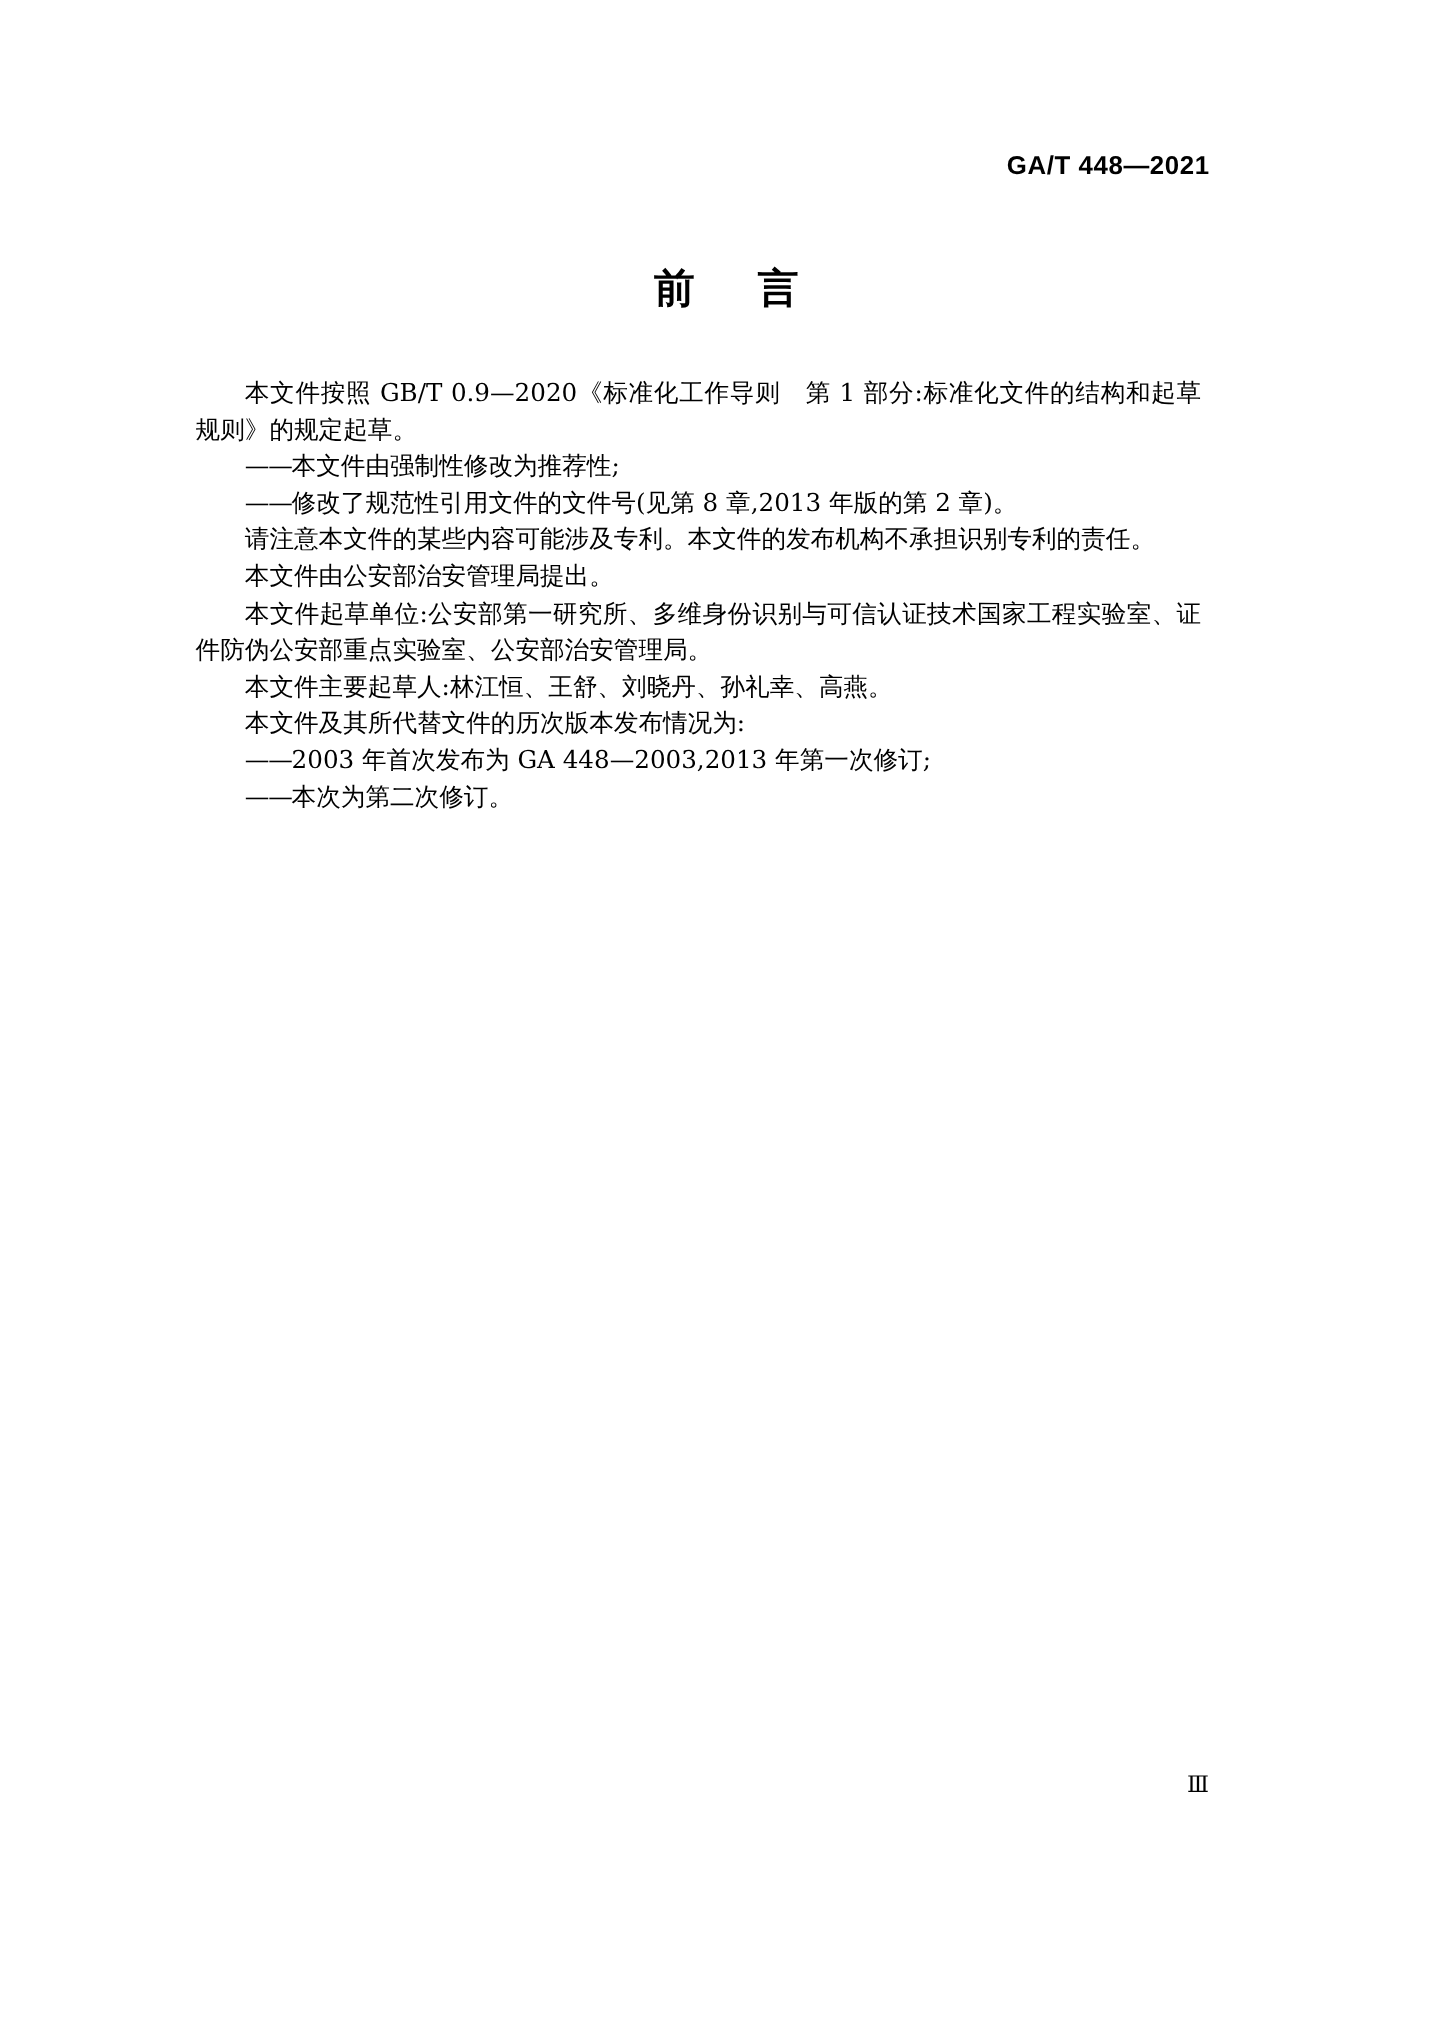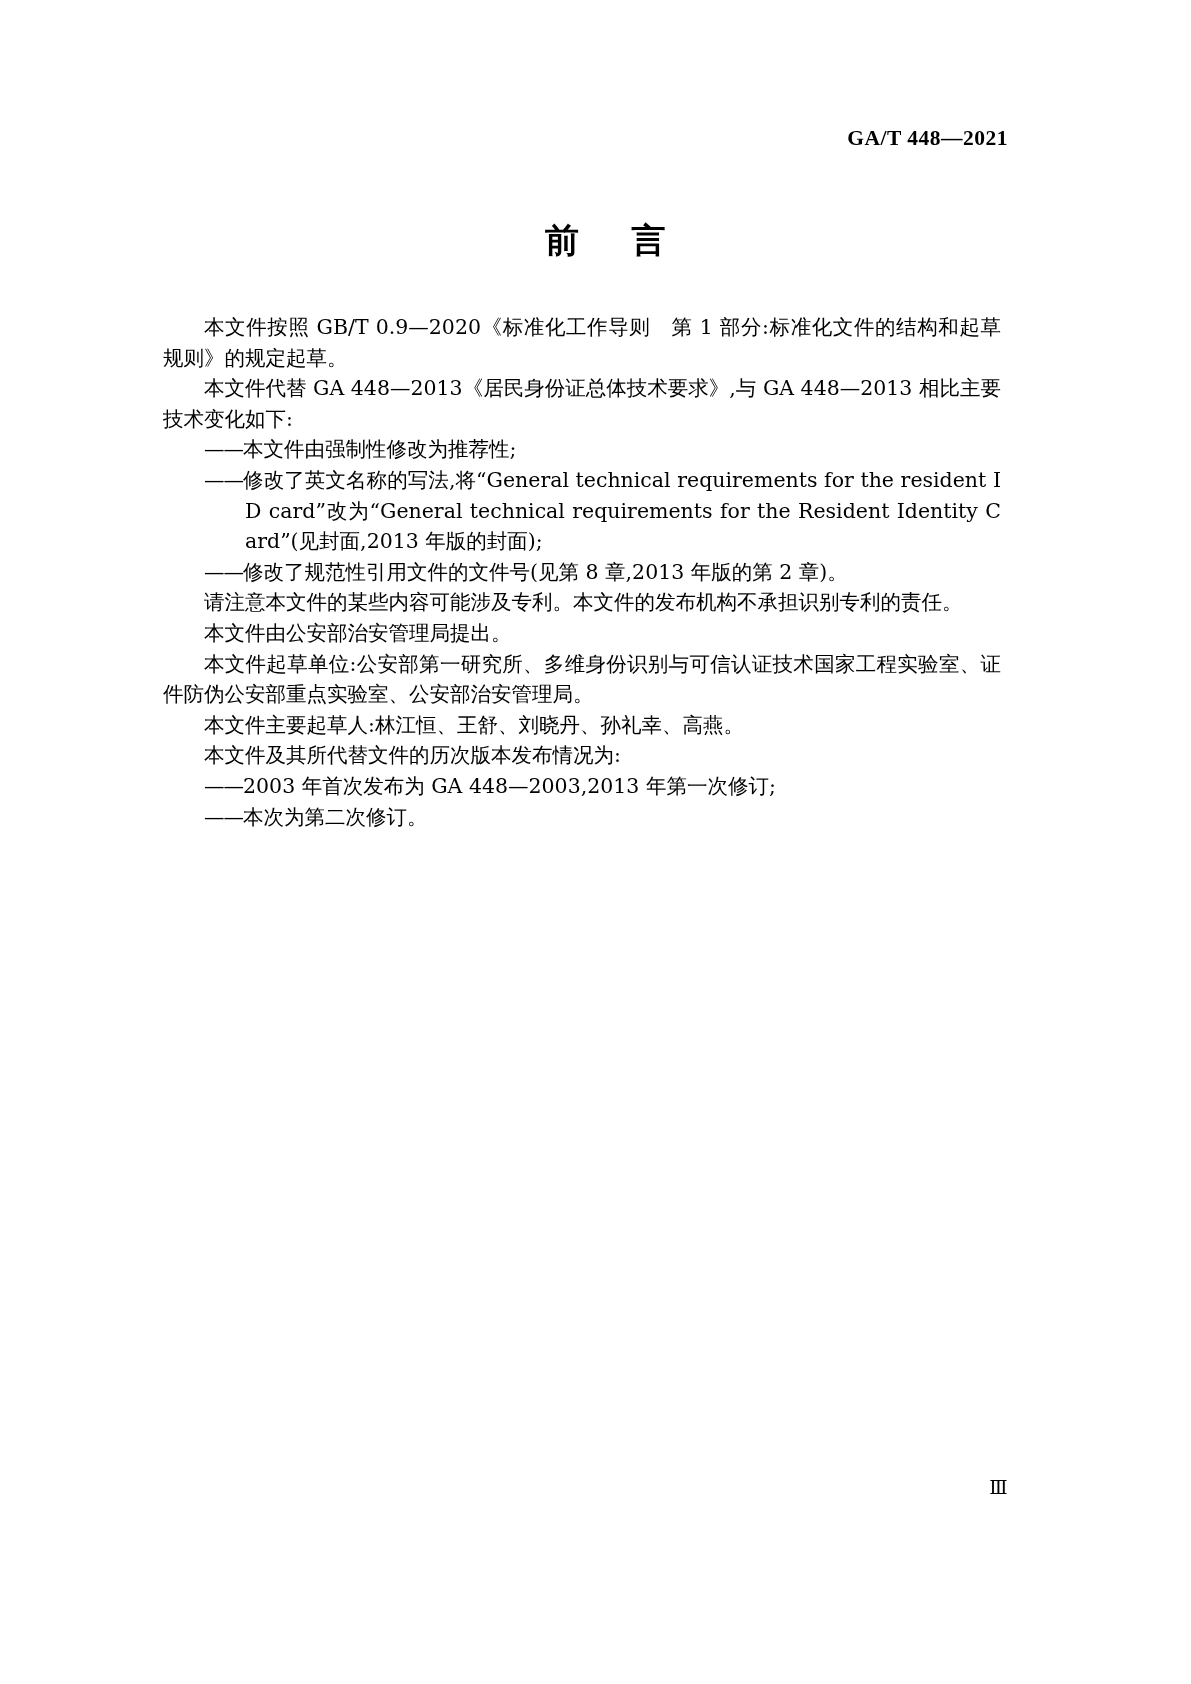--- a/index.html
+++ b/index.html
@@ -17,21 +17,21 @@
     height: 1684px;
     background: #ffffff;
     box-sizing: border-box;
     overflow: hidden;
   }
   
   .running-header {
     position: absolute;
     top: 126px;
     right: 183px;
-    font-family: Liberation Serif, serif;
+    font-family: Liberation Sans, sans-serif;
     font-weight: bold;
     font-size: 21.5px;
     letter-spacing: 0.5px;
     white-space: nowrap;
   }
   
   .page-title {
     position: absolute;
     top: 218px;
     left: 0;
@@ -92,23 +92,21 @@
 <div class="page">
 
   <div class="running-header">GA/T 448—2021</div>
 
   <div class="page-title">
     <span>前</span><span class="gap"></span><span>言</span>
   </div>
 
   <div class="body-block" id="body-block">
       <p class="para">本文件按照 GB/T 0.9—2020《标准化工作导则　第 1 部分:标准化文件的结构和起草规则》的规定起草。</p>
-      <p class="para">本文件代替 GA 448—2013《居民身份证总体技术要求》,与 GA 448—2013 相比主要技术变化如下:</p>
       <p class="dash-item"><span class="dash">——</span><span>本文件由强制性修改为推荐性;</span></p>
-      <p class="dash-item"><span class="dash">——</span><span>修改了英文名称的写法,将“General technical requirements for the resident ID card”改为“General technical requirements for the Resident Identity Card”(见封面,2013 年版的封面);</span></p>
       <p class="dash-item"><span class="dash">——</span><span>修改了规范性引用文件的文件号(见第 8 章,2013 年版的第 2 章)。</span></p>
       <p class="para">请注意本文件的某些内容可能涉及专利。本文件的发布机构不承担识别专利的责任。</p>
       <p class="para">本文件由公安部治安管理局提出。</p>
       <p class="para">本文件起草单位:公安部第一研究所、多维身份识别与可信认证技术国家工程实验室、证件防伪公安部重点实验室、公安部治安管理局。</p>
       <p class="para">本文件主要起草人:林江恒、王舒、刘晓丹、孙礼幸、高燕。</p>
       <p class="para">本文件及其所代替文件的历次版本发布情况为:</p>
       <p class="dash-item"><span class="dash">——</span><span>2003 年首次发布为 GA 448—2003,2013 年第一次修订;</span></p>
       <p class="dash-item"><span class="dash">——</span><span>本次为第二次修订。</span></p>
     </div>
 

